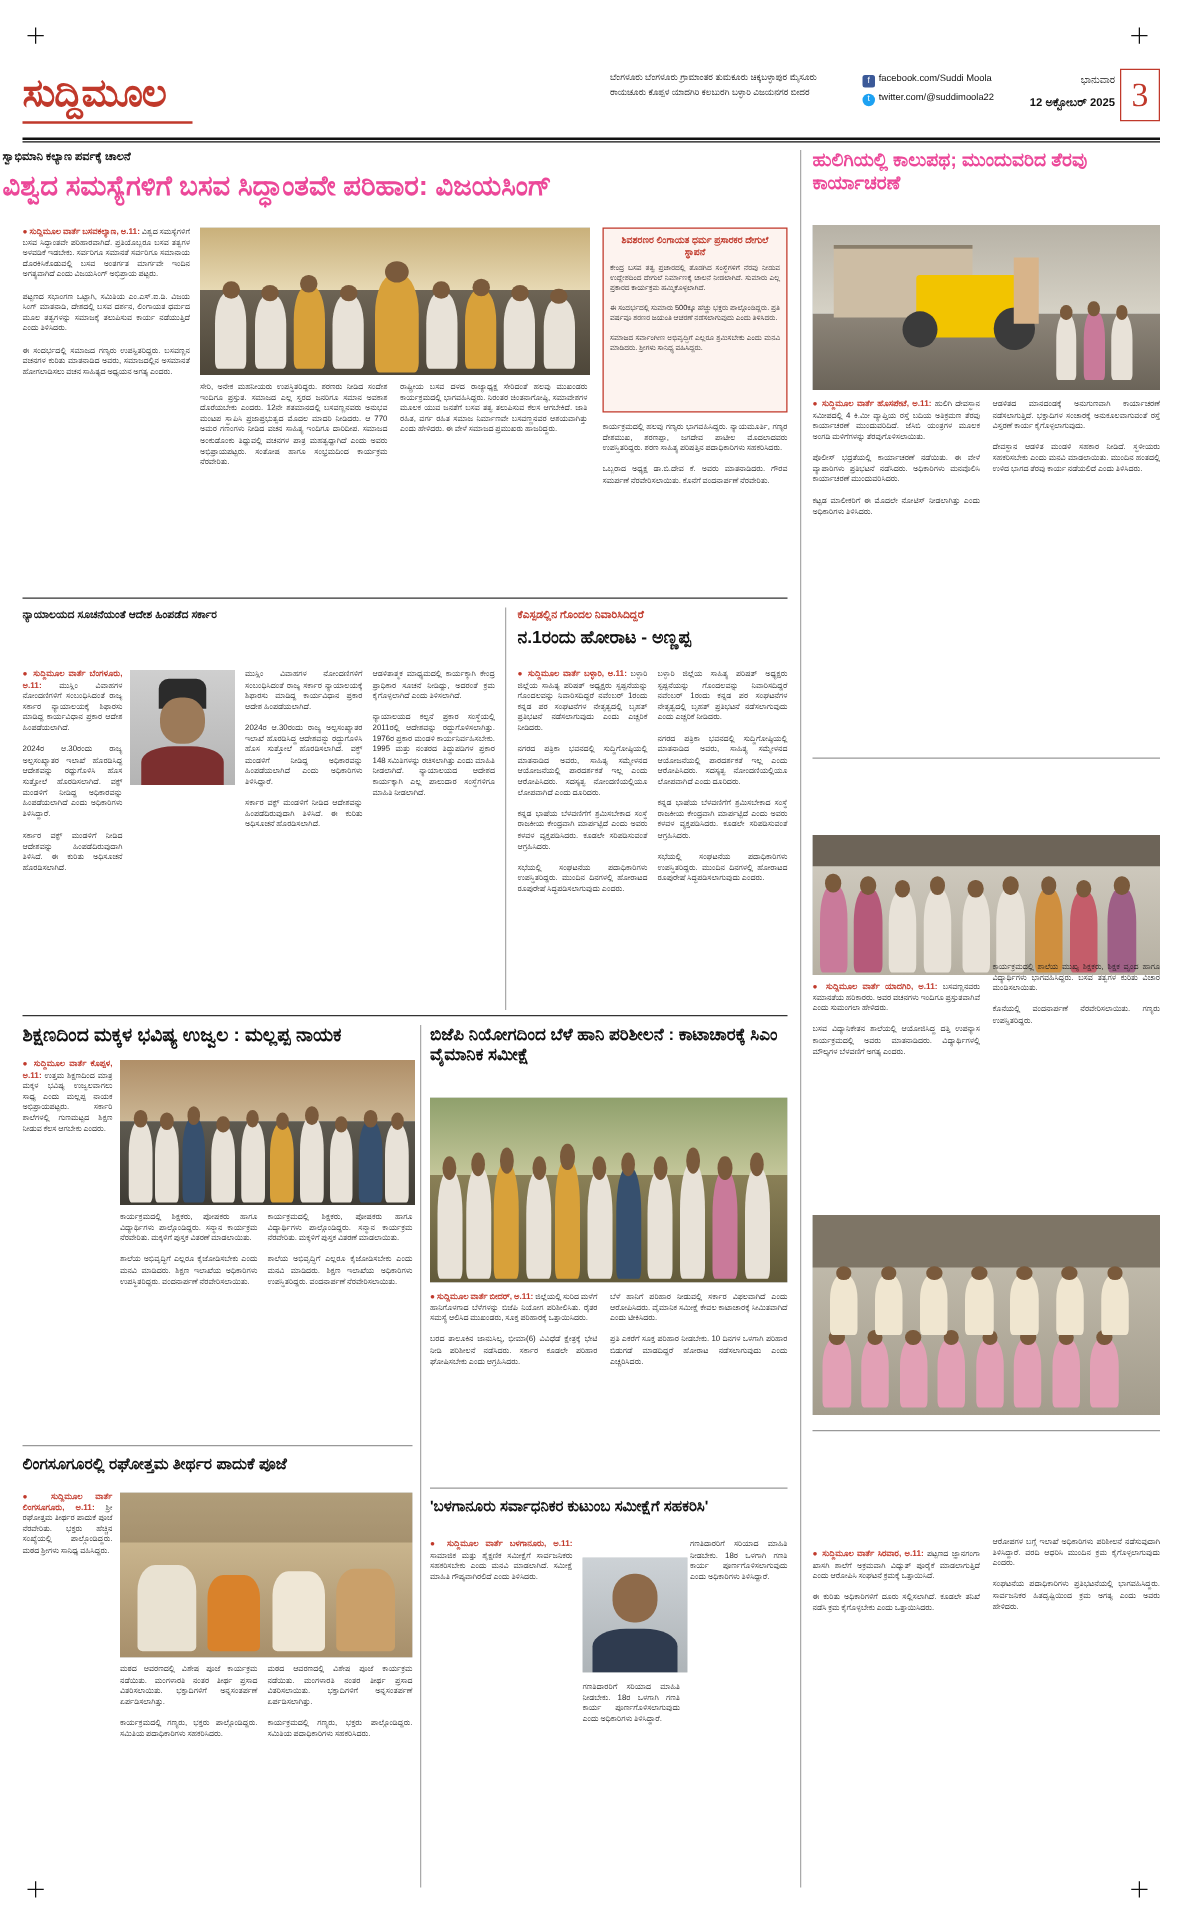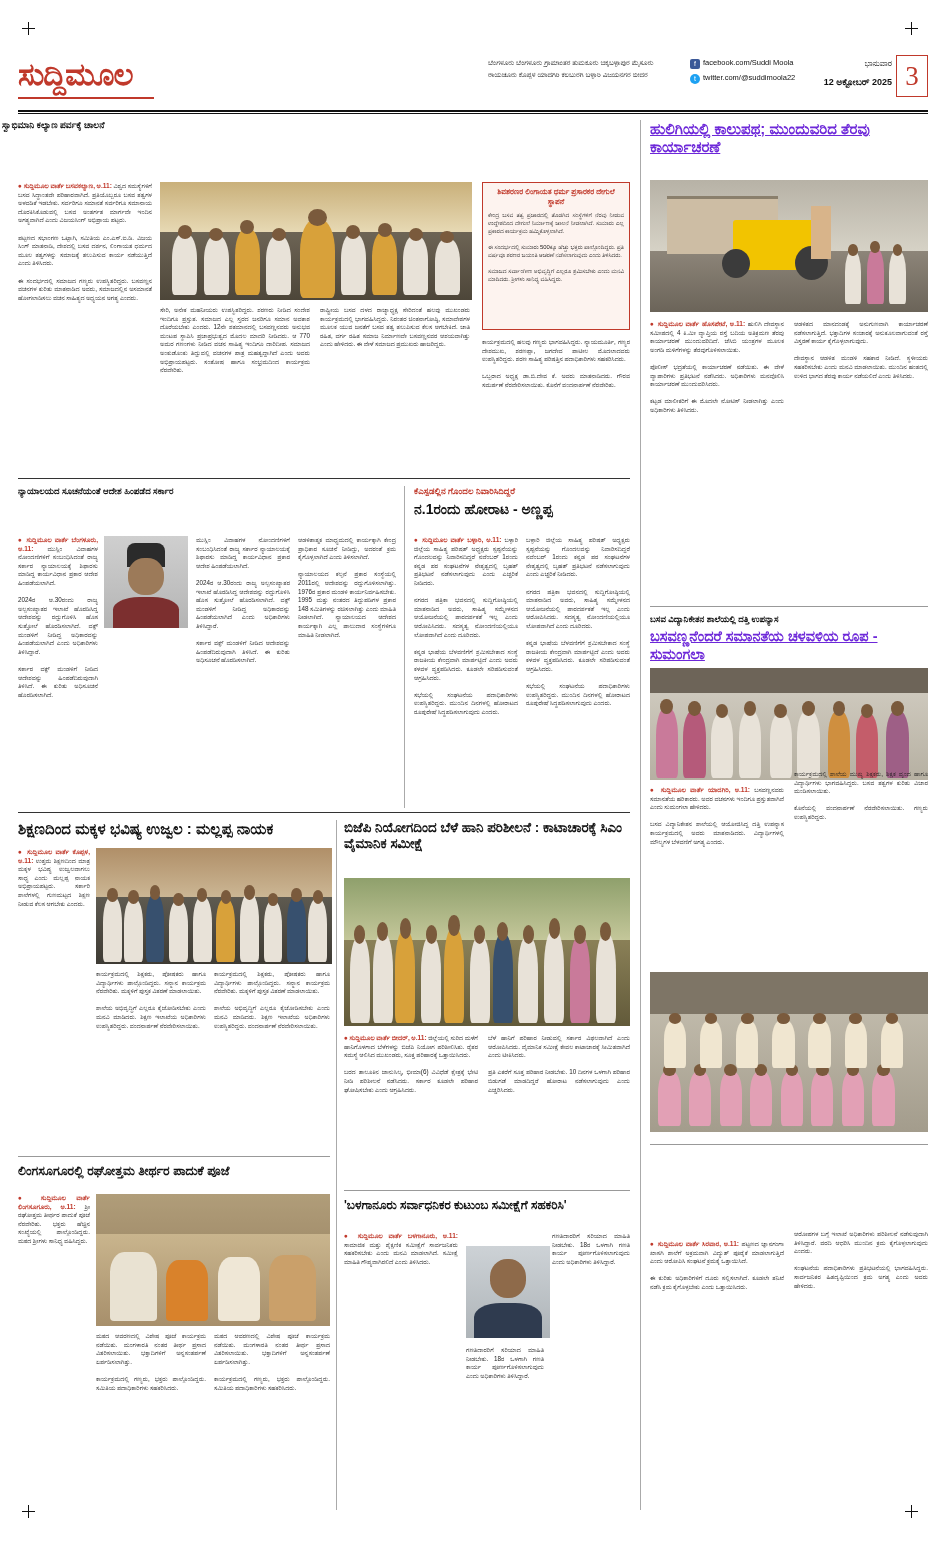--- a/index.html
+++ b/index.html
@@ -23,21 +23,21 @@
   .mh-day{position:absolute;right:36px;top:4px;font-size:8px;}
   .pageno{position:absolute;right:0;top:0px;width:30px;height:40px;border:1px solid #c0392b;color:#c0392b;font-family:"Liberation Serif",serif;font-size:27px;text-align:center;line-height:40px;}
   .mh-rule{position:absolute;left:18px;top:110px;width:910px;height:2px;background:#111;}
   .mh-rule2{position:absolute;left:18px;top:113px;width:910px;height:1px;background:#111;}
 
   
   .vrule{position:absolute;width:1px;background:#aaa;}
   .hrule{position:absolute;height:1px;background:#333;}
   .hrule.thin{background:#999;}
   .hl{font-weight:bold;color:#111;line-height:1.22;}
-  .hl.red{color:#6d28d9;text-decoration:underline;}
+  .hl.red{color:#ec4899;}
   .kicker{font-size:9.5px;font-weight:bold;color:#111;}
   .byline{font-size:6.6px;font-weight:bold;color:#c0392b;}
   .body{font-size:6.3px;line-height:8.6px;text-align:justify;color:#1c1c1c;word-spacing:-0.3px;}
   .photo{background:#cfd3d6;overflow:hidden;position:relative;}
 
   
   .ph-sky{position:absolute;left:0;top:0;right:0;height:42%;background:linear-gradient(#b9c6cf,#d7dde0);}
   .ph-ground{position:absolute;left:0;bottom:0;right:0;height:58%;background:linear-gradient(#9aa2a6,#7e868a);}
   .fig{position:absolute;bottom:6%;width:8%;height:46%;background:#5a4636;border-radius:40% 40% 10% 10%;}
   .fig.w{background:#e8e2d8;}
@@ -79,20 +79,21 @@
     <div class="mh-date">12 ಅಕ್ಟೋಬರ್ 2025</div>
     <div class="pageno">3</div>
   </div>
   <div class="mh-rule"></div>
   <div class="mh-rule2"></div>
 
   <div class="vrule" style="left:640px;top:120px;height:1390px"></div>
 
   <div style="position:absolute;left:2px;top:120px;width:612px">
     <div class="kicker" style="font-size:9px;">ಸ್ವಾಭಿಮಾನಿ ಕಲ್ಯಾಣ ಪರ್ವಕ್ಕೆ ಚಾಲನೆ</div>
+    <div class="hl red" style="font-size:22px;margin-top:5px;">ವಿಶ್ವದ ಸಮಸ್ಯೆಗಳಿಗೆ ಬಸವ ಸಿದ್ಧಾಂತವೇ ಪರಿಹಾರ: ವಿಜಯಸಿಂಗ್</div>
   </div>
 
   <div class="photo" style="position:absolute;left:160px;top:182px;width:312px;height:118px;">
     <div class="ph-sky" style="background:linear-gradient(#c9b07a,#e7d9b4)"></div>
     <div class="ph-ground" style="background:linear-gradient(#6d6455,#4d4639)"></div>
     <div class="fig w" style="left:4%;bottom:4%;height:52%">
         <div class="head"></div>
       </div>
     <div class="fig w" style="left:14%;bottom:4%;height:50%">
         <div class="head"></div>
@@ -342,24 +343,20 @@
 
 ಪೊಲೀಸ್ ಭದ್ರತೆಯಲ್ಲಿ ಕಾರ್ಯಾಚರಣೆ ನಡೆಯಿತು. ಈ ವೇಳೆ ವ್ಯಾಪಾರಿಗಳು ಪ್ರತಿಭಟನೆ ನಡೆಸಿದರು. ಅಧಿಕಾರಿಗಳು ಮನವೊಲಿಸಿ ಕಾರ್ಯಾಚರಣೆ ಮುಂದುವರಿಸಿದರು.
 
 ಕಟ್ಟಡ ಮಾಲೀಕರಿಗೆ ಈ ಮೊದಲೇ ನೋಟಿಸ್ ನೀಡಲಾಗಿತ್ತು ಎಂದು ಅಧಿಕಾರಿಗಳು ತಿಳಿಸಿದರು.</span></div>
   <div class="body" style="position:absolute;left:794px;top:320px;width:134px;height:280px;overflow:hidden;white-space:pre-wrap">ಆಡಳಿತದ ಮಾನದಂಡಕ್ಕೆ ಅನುಗುಣವಾಗಿ ಕಾರ್ಯಾಚರಣೆ ನಡೆಸಲಾಗುತ್ತಿದೆ. ಭಕ್ತಾದಿಗಳ ಸಂಚಾರಕ್ಕೆ ಅನುಕೂಲವಾಗುವಂತೆ ರಸ್ತೆ ವಿಸ್ತರಣೆ ಕಾರ್ಯ ಕೈಗೊಳ್ಳಲಾಗುವುದು.
 
 ದೇವಸ್ಥಾನ ಆಡಳಿತ ಮಂಡಳಿ ಸಹಕಾರ ನೀಡಿದೆ. ಸ್ಥಳೀಯರು ಸಹಕರಿಸಬೇಕು ಎಂದು ಮನವಿ ಮಾಡಲಾಯಿತು. ಮುಂದಿನ ಹಂತದಲ್ಲಿ ಉಳಿದ ಭಾಗದ ತೆರವು ಕಾರ್ಯ ನಡೆಯಲಿದೆ ಎಂದು ತಿಳಿಸಿದರು.</div>
 
   <div class="hrule thin" style="left:650px;top:606px;width:278px"></div>
 
-  <div style="position:absolute;left:650px;top:614px;width:278px">
-    <div class="kicker" style="font-size:8.6px">ಬಸವ ವಿದ್ಯಾನಿಕೇತನ ಶಾಲೆಯಲ್ಲಿ ದತ್ತಿ ಉಪನ್ಯಾಸ</div>
-    <div class="hl red" style="font-size:14.5px;margin-top:3px">ಬಸವಣ್ಣನೆಂದರೆ ಸಮಾನತೆಯ ಚಳವಳಿಯ ರೂಪ - ಸುಮಂಗಲಾ</div>
-  </div>
   <div class="photo" style="position:absolute;left:650px;top:668px;width:278px;height:112px">
     <div style="position:absolute;inset:0;background:linear-gradient(#d4cfc4,#b6b0a2)"></div>
     <div class="fig p" style="left:2%;bottom:2%;height:62%;width:8%">
         <div class="head"></div>
       </div>
     <div class="fig p" style="left:12%;bottom:2%;height:60%;width:8%;background:#b55a7a">
         <div class="head"></div>
       </div>
     <div class="fig w" style="left:22%;bottom:2%;height:58%;width:8%">
         <div class="head"></div>

